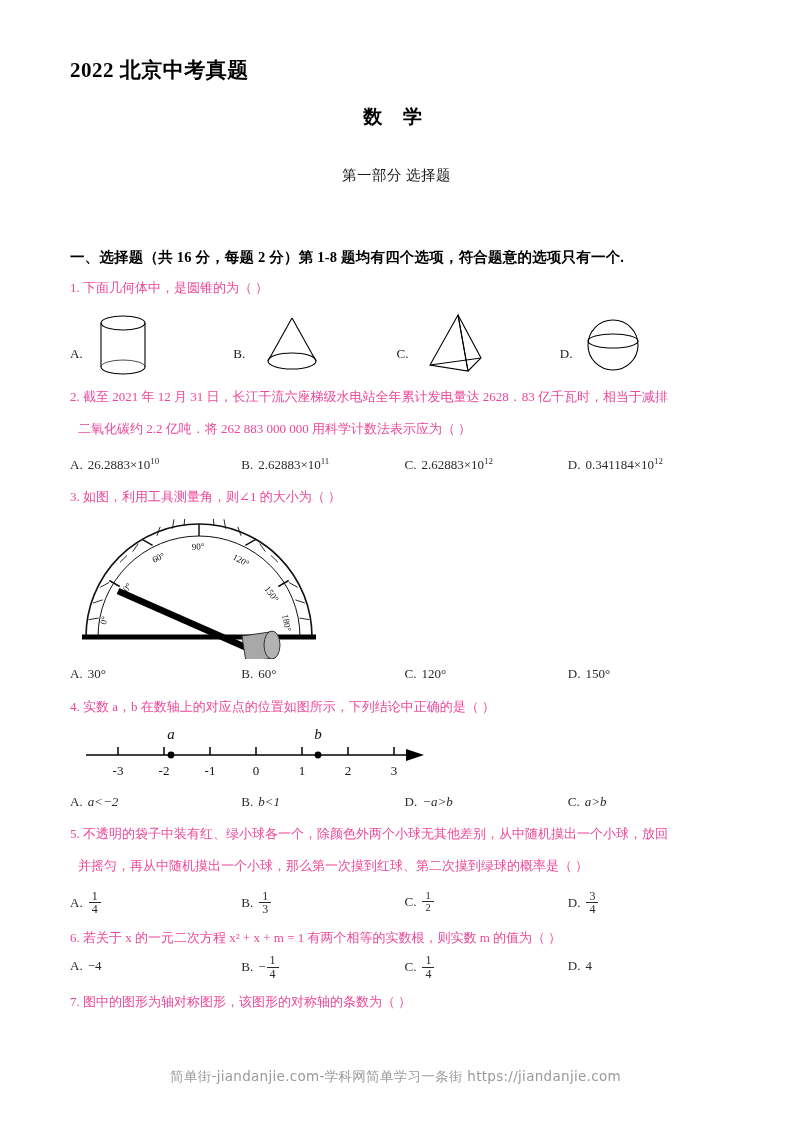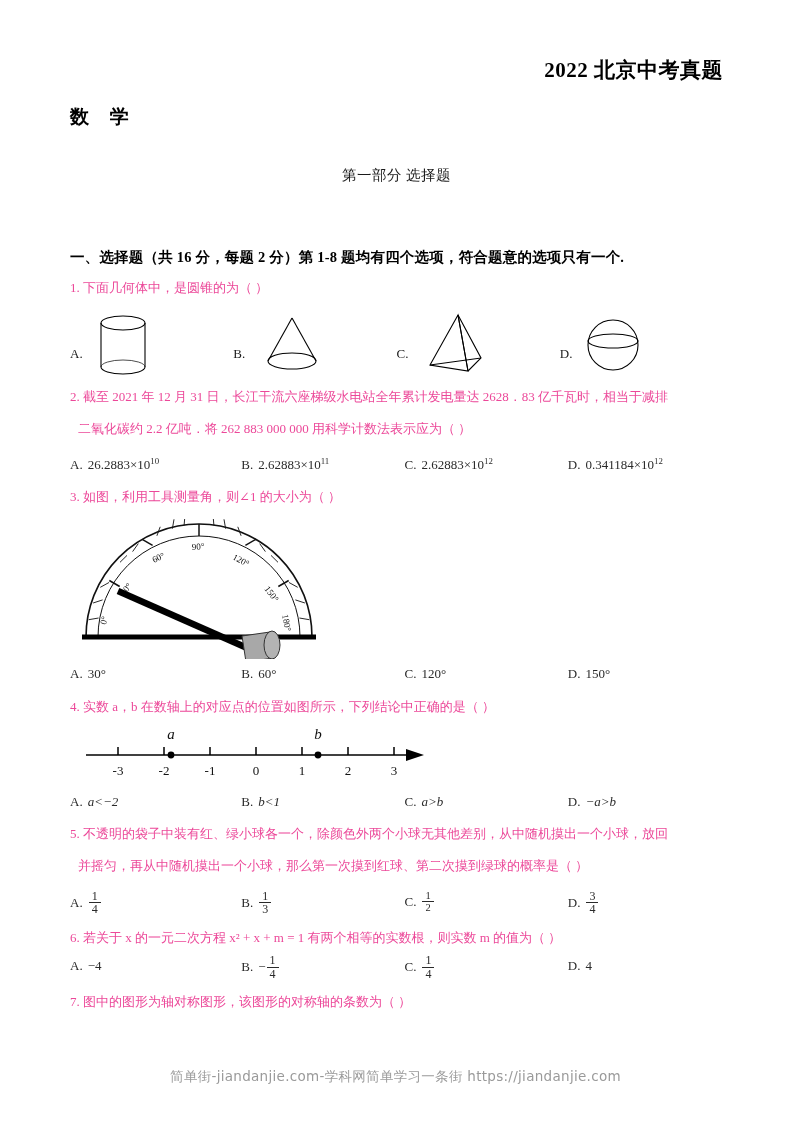--- a/index.html
+++ b/index.html
@@ -17,30 +17,31 @@
   }
   .page {
     position: relative;
     width: 793px;
     height: 1122px;
     box-sizing: border-box;
     padding: 0 70px;
   }
   
   .doc-title {
-    text-align: right;
+    text-align: left;
     font-size: 21px;
     font-weight: bold;
     letter-spacing: 0.5px;
     margin: 0;
     padding-top: 58px;
     line-height: 1.2;
     color: #000;
   }
   .doc-subject {
+    text-align: center;
     font-size: 19px;
     font-weight: bold;
     letter-spacing: 8px;
     margin: 0;
     padding-top: 21px;
     color: #000;
   }
   .doc-part {
     text-align: center;
     font-size: 14.5px;
@@ -333,24 +334,24 @@
   </div>
 
   <div class="options">
     <div class="opt">
       <span class="opt-label">A.</span><i>a&lt;−2</i>
     </div>
     <div class="opt shift">
       <span class="opt-label">B.</span><i>b&lt;1</i>
     </div>
     <div class="opt shift">
+      <span class="opt-label">D.</span><i>−a&gt;b</i>
+    </div>
+    <div class="opt shift">
       <span class="opt-label">C.</span><i>a&gt;b</i>
-    </div>
-    <div class="opt shift">
-      <span class="opt-label">D.</span><i>−a&gt;b</i>
     </div>
   </div>
 
   <div class="spacer-sm"></div>
   <div class="question">
     <div class="q-stem">5. 不透明的袋子中装有红、绿小球各一个，除颜色外两个小球无其他差别，从中随机摸出一个小球，放回</div>
     <div class="q-line2">并摇匀，再从中随机摸出一个小球，那么第一次摸到红球、第二次摸到绿球的概率是（      ）</div>
   </div>
   <div class="spacer-xs"></div>
   <div class="options">

